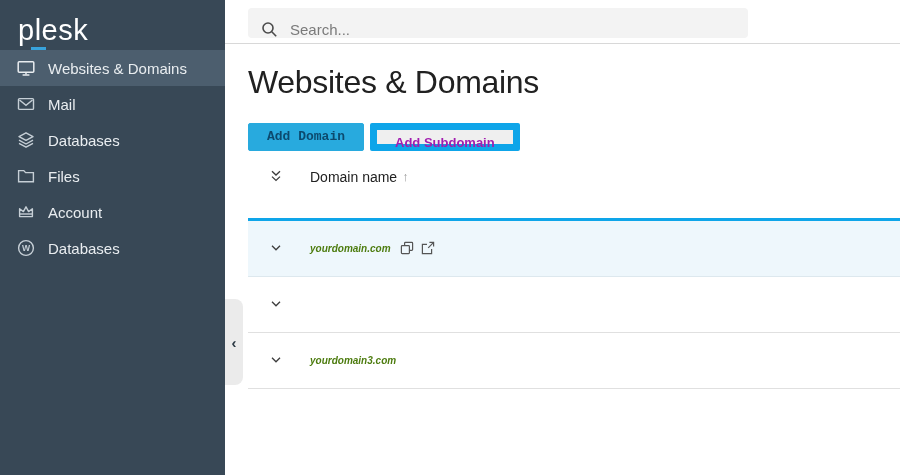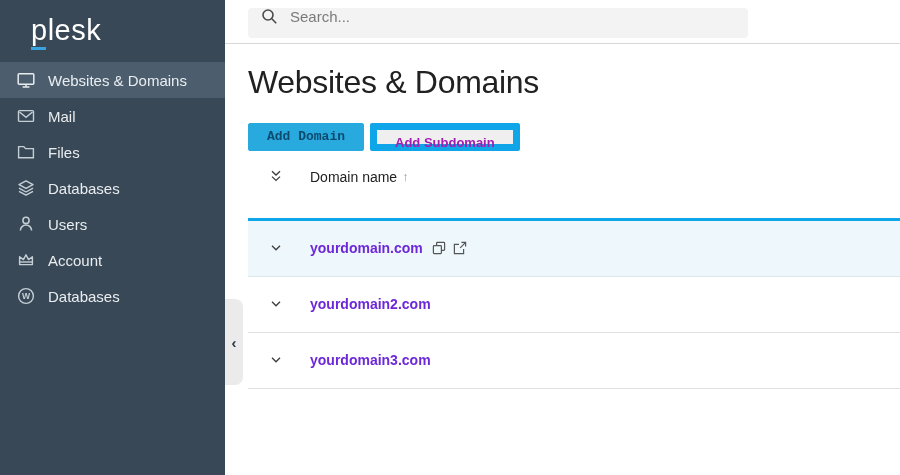--- a/index.html
+++ b/index.html
@@ -1,40 +1,40 @@
 <!DOCTYPE html>
 <html><head>
 <meta charset="utf-8">
 <style>
   * { margin:0; padding:0; box-sizing:border-box; }
   html,body { width:900px; height:475px; overflow:hidden; }
   body { font-family:"Liberation Sans", sans-serif; background:#fff; position:relative; }
 
   
   .sidebar { position:absolute; left:0; top:0; width:225px; height:475px; background:#384856; }
-  .logo { position:relative; padding:14px 0 0 31px; height:62px; }
+  .logo { position:relative; padding:14px 0 0 18px; height:50px; }
   .logo-text { color:#fff; font-size:29px; font-weight:400; letter-spacing:0.5px; }
   .logo-dash { position:absolute; left:31px; top:47px; width:15px; height:3px; background:#38a3dc; }
   .side-menu { }
   .side-item { display:flex; align-items:center; height:36px; padding-left:16px; cursor:pointer; color:#e9edf0; font-size:15px; }
   .side-item.active { background:#4c5e6e; }
   .icn-wrap { width:19px; height:19px; display:inline-flex; align-items:center; justify-content:center; margin-right:13px; flex:0 0 19px; }
   .icn { width:18px; height:18px; display:block; }
   .side-label { white-space:nowrap; }
 
   
   .collapse-handle { position:absolute; left:225px; top:299px; width:18px; height:86px;
     background:#ebebeb; border-radius:0 8px 8px 0; display:flex; align-items:center; justify-content:center;
     cursor:pointer; z-index:5; }
   .collapse-handle span { color:#2e3b46; font-size:15px; font-weight:bold; line-height:1; }
 
   
   .main { position:absolute; left:225px; top:0; width:675px; height:475px; background:#fff; }
   .topbar { height:44px; border-bottom:1px solid #d8d8d8; padding:8px 0 0 23px; background:#fff; }
-  .searchbox { width:500px; height:30px; background:#f3f3f3; border-radius:4px; display:flex; align-items:flex-start; padding:0 10px 0 13px; }
+  .searchbox { width:500px; height:30px; background:#f3f3f3; border-radius:4px; display:flex; align-items:flex-end; padding:0 10px 0 13px; }
   .searchbox svg { width:17px; height:17px; margin-right:12px; flex:0 0 17px; }
   .searchbox input { border:none; outline:none; background:transparent; font-family:"Liberation Sans",sans-serif;
     font-size:15px; color:#333; width:100%; }
   .searchbox input::placeholder { color:#7a7a7a; opacity:1; }
 
   .content { padding:18px 0 0 23px; }
   h1.page-title { font-size:32px; font-weight:400; color:#212121; letter-spacing:-0.3px; line-height:1.3; }
   .items-total { font-size:13px; color:#222; margin-top:22px; }
 
   .btn-row { margin-top:19px; display:flex; }
@@ -45,21 +45,21 @@
 
   
   .domain-table { margin-top:18px; width:652px; }
   .thead { display:flex; align-items:flex-start; height:52px; border-bottom:3px solid #0ea5e9; }
   .chev-cell { width:62px; padding-left:21px; display:flex; align-items:center; flex:0 0 62px; cursor:pointer; }
   .chev { width:14px; height:14px; display:block; }
   .th-label { font-size:14px; color:#222; cursor:pointer; }
   .sort-arrow { font-size:13px; color:#999; margin-left:5px; }
   .trow { display:flex; align-items:center; height:56px; border-bottom:1px solid #e0e0e0; }
   .trow.highlight { background:#eef7fc; width:675px; border-bottom:1px solid #dde8ee; }
-  .domain-name { font-size:14px; font-weight:bold; color:#6d28d9; cursor:pointer; }
+  .domain-name { font-size:10px; font-weight:bold; color:#4d7c0f; cursor:pointer;font-style:italic; }
   .row-icons { display:flex; align-items:center; margin-left:9px; gap:7px; }
   .row-icons svg { width:14px; height:14px; display:block; cursor:pointer; }
 </style>
 </head>
 <body>
 
 <div class="sidebar">
   <div class="logo">
     <span class="logo-text">plesk</span>
     <span class="logo-dash"></span>
@@ -84,48 +84,39 @@
           <rect x="1.5" y="3.6" width="15" height="10.8" rx="1"></rect>
           <polyline points="2.5,5 9,10.4 15.5,5"></polyline>
         </svg>
       </span>
       <span class="side-label">Mail</span>
     </div>
 
 
     <div class="side-item">
       <span class="icn-wrap">
-        <svg class="icn" viewBox="0 0 18 18" fill="none" stroke="#c6cfd6" stroke-width="1.4">
-          <path d="M1.6 14.8 V3.6 H6.8 L8.6 5.6 H16.4 V14.8 Z"></path>
-        </svg>
-      </span>
-      <span class="side-label">Files</span>
-    </div>
-
-    <div class="side-item">
-      <span class="icn-wrap">
         <svg class="icn" viewBox="0 0 18 18" fill="none" stroke="#c6cfd6" stroke-width="1.4" stroke-linejoin="round">
           <path d="M9 1.8 L16 5.6 L9 9.4 L2 5.6 Z"></path>
           <polyline points="2,9.2 9,13 16,9.2"></polyline>
           <polyline points="2,12.4 9,16.2 16,12.4"></polyline>
         </svg>
       </span>
       <span class="side-label">Databases</span>
     </div>
 
-
-    <div class="side-item">
-      <span class="icn-wrap">
-        <svg class="icn" viewBox="0 0 18 18" fill="none" stroke="#c6cfd6" stroke-width="1.5">
-          <circle cx="9" cy="5.4" r="3.1"></circle>
-          <path d="M3.4 15.6 a5.6 5.6 0 0 1 11.2 0"></path>
-        </svg>
-      </span>
-      <span class="side-label">Users</span>
-    </div>
+    <div class="side-item">
+      <span class="icn-wrap">
+        <svg class="icn" viewBox="0 0 18 18" fill="none" stroke="#c6cfd6" stroke-width="1.4">
+          <path d="M1.6 14.8 V3.6 H6.8 L8.6 5.6 H16.4 V14.8 Z"></path>
+        </svg>
+      </span>
+      <span class="side-label">Files</span>
+    </div>
+
+
 
     <div class="side-item">
       <span class="icn-wrap">
         <svg class="icn" viewBox="0 0 18 18" fill="none" stroke="#c6cfd6" stroke-width="1.4" stroke-linejoin="round">
           <path d="M2.6 13.6 L2.6 5.8 L6.4 8.6 L9 3.8 L11.6 8.6 L15.4 5.8 L15.4 13.6 Z"></path>
           <line x1="2.6" y1="11" x2="15.4" y2="11"></line>
         </svg>
       </span>
       <span class="side-label">Account</span>
     </div>
@@ -199,21 +190,20 @@
           </svg>
         </span>
       </div>
 
       <div class="trow">
         <span class="chev-cell">
           <svg class="chev" viewBox="0 0 14 14" fill="none" stroke="#3c3c3c" stroke-width="1.3">
             <polyline points="3,4.8 7,8.8 11,4.8"></polyline>
           </svg>
         </span>
-        <span class="domain-name">yourdomain2.com</span>
       </div>
 
       <div class="trow">
         <span class="chev-cell">
           <svg class="chev" viewBox="0 0 14 14" fill="none" stroke="#3c3c3c" stroke-width="1.3">
             <polyline points="3,4.8 7,8.8 11,4.8"></polyline>
           </svg>
         </span>
         <span class="domain-name">yourdomain3.com</span>
       </div>

